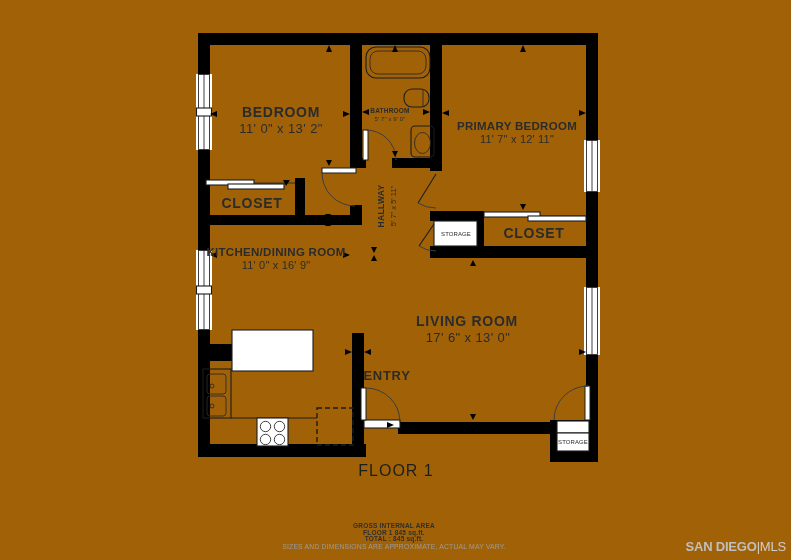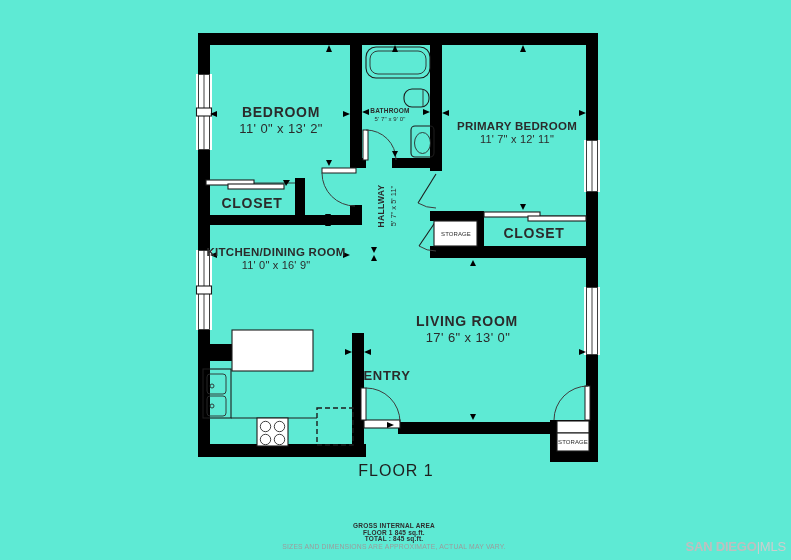--- a/index.html
+++ b/index.html
@@ -1,16 +1,16 @@
 <!DOCTYPE html>
 <html><head>
 <meta charset="utf-8">
 <style>
   html,body{margin:0;padding:0;background:#ffffff;}
-  .page{position:relative;width:791px;height:560px;background:#5eead4;overflow:hidden;
+  .page{position:relative;width:791px;height:560px;background:#a16207;overflow:hidden;
         font-family:"Liberation Sans",sans-serif;}
   svg{display:block;}
   .wall{fill:#000000;stroke:none;}
   .thin{fill:none;stroke:#1c1c1c;stroke-width:1.1;}
   .thinner{fill:none;stroke:#2a2a2a;stroke-width:0.9;}
   .whitebox{fill:#ffffff;stroke:#1c1c1c;stroke-width:1.1;}
   .whitefill{fill:#ffffff;stroke:none;}
   .arc{fill:none;stroke:#3d3d3d;stroke-width:1;}
   .leaf{fill:#ffffff;stroke:#1c1c1c;stroke-width:1;}
   .marker{fill:#000000;stroke:none;}

